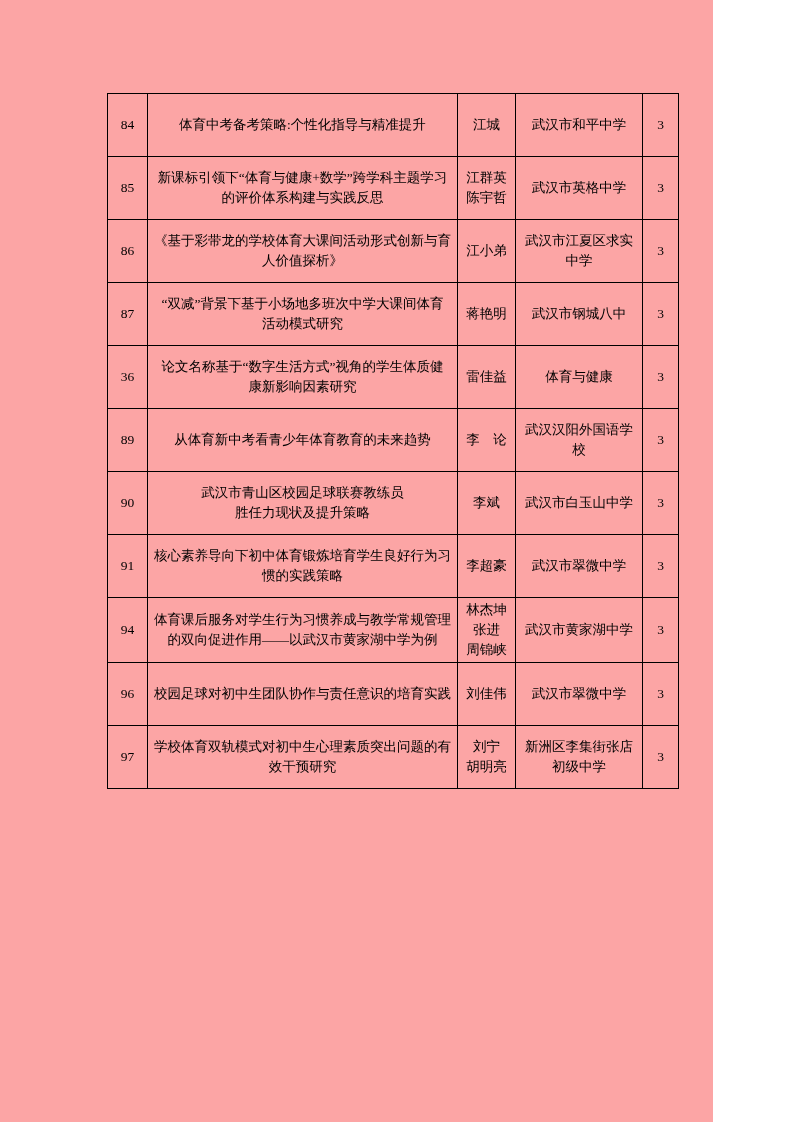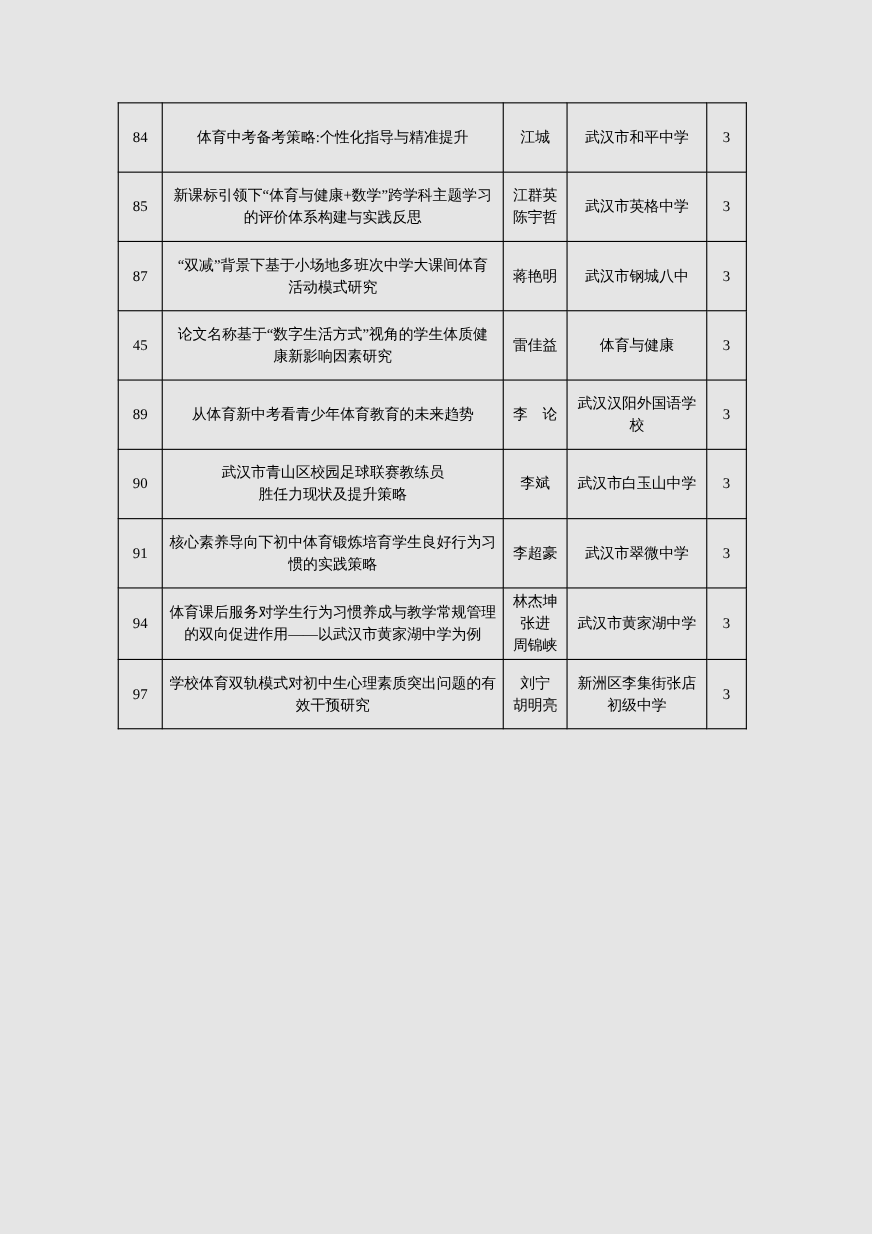--- a/index.html
+++ b/index.html
@@ -2,23 +2,23 @@
 <html><head>
 <meta charset="utf-8">
 <style>
   html, body {
     margin: 0;
     padding: 0;
     background: #ffffff;
   }
   .page {
     position: relative;
-    width: 793px;
+    width: 713px;
     height: 1122px;
-    background: #e5e5e5;
+    background: #fca5a5;
     overflow: hidden;
     font-family: "Liberation Serif", "DejaVu Serif", serif;
     color: #000000;
   }
   table.doc-table {
     position: absolute;
     left: 107px;
     top: 93px;
     width: 571px;
     border-collapse: collapse;
@@ -64,29 +64,38 @@
         <tr>
           <td class="c0">85</td>
           <td class="c1">新课标引领下“体育与健康+数学”跨学科主题学习
 的评价体系构建与实践反思</td>
           <td class="c2">江群英
 陈宇哲</td>
           <td class="c3">武汉市英格中学</td>
           <td class="c4">3</td>
         </tr>
         <tr>
+          <td class="c0">86</td>
+          <td class="c1">《基于彩带龙的学校体育大课间活动形式创新与育
+人价值探析》</td>
+          <td class="c2">江小弟</td>
+          <td class="c3">武汉市江夏区求实
+中学</td>
+          <td class="c4">3</td>
+        </tr>
+        <tr>
           <td class="c0">87</td>
           <td class="c1">“双减”背景下基于小场地多班次中学大课间体育
 活动模式研究</td>
           <td class="c2">蒋艳明</td>
           <td class="c3">武汉市钢城八中</td>
           <td class="c4">3</td>
         </tr>
         <tr>
-          <td class="c0">45</td>
+          <td class="c0">36</td>
           <td class="c1">论文名称基于“数字生活方式”视角的学生体质健
 康新影响因素研究</td>
           <td class="c2">雷佳益</td>
           <td class="c3">体育与健康</td>
           <td class="c4">3</td>
         </tr>
         <tr>
           <td class="c0">89</td>
           <td class="c1">从体育新中考看青少年体育教育的未来趋势</td>
           <td class="c2">李　论</td>
@@ -114,20 +123,27 @@
           <td class="c0">94</td>
           <td class="c1">体育课后服务对学生行为习惯养成与教学常规管理
 的双向促进作用——以武汉市黄家湖中学为例</td>
           <td class="c2">林杰坤
 张进
 周锦峡</td>
           <td class="c3">武汉市黄家湖中学</td>
           <td class="c4">3</td>
         </tr>
         <tr>
+          <td class="c0">96</td>
+          <td class="c1">校园足球对初中生团队协作与责任意识的培育实践</td>
+          <td class="c2">刘佳伟</td>
+          <td class="c3">武汉市翠微中学</td>
+          <td class="c4">3</td>
+        </tr>
+        <tr>
           <td class="c0">97</td>
           <td class="c1">学校体育双轨模式对初中生心理素质突出问题的有
 效干预研究</td>
           <td class="c2">刘宁
 胡明亮</td>
           <td class="c3">新洲区李集街张店
 初级中学</td>
           <td class="c4">3</td>
         </tr>
       </tbody>

